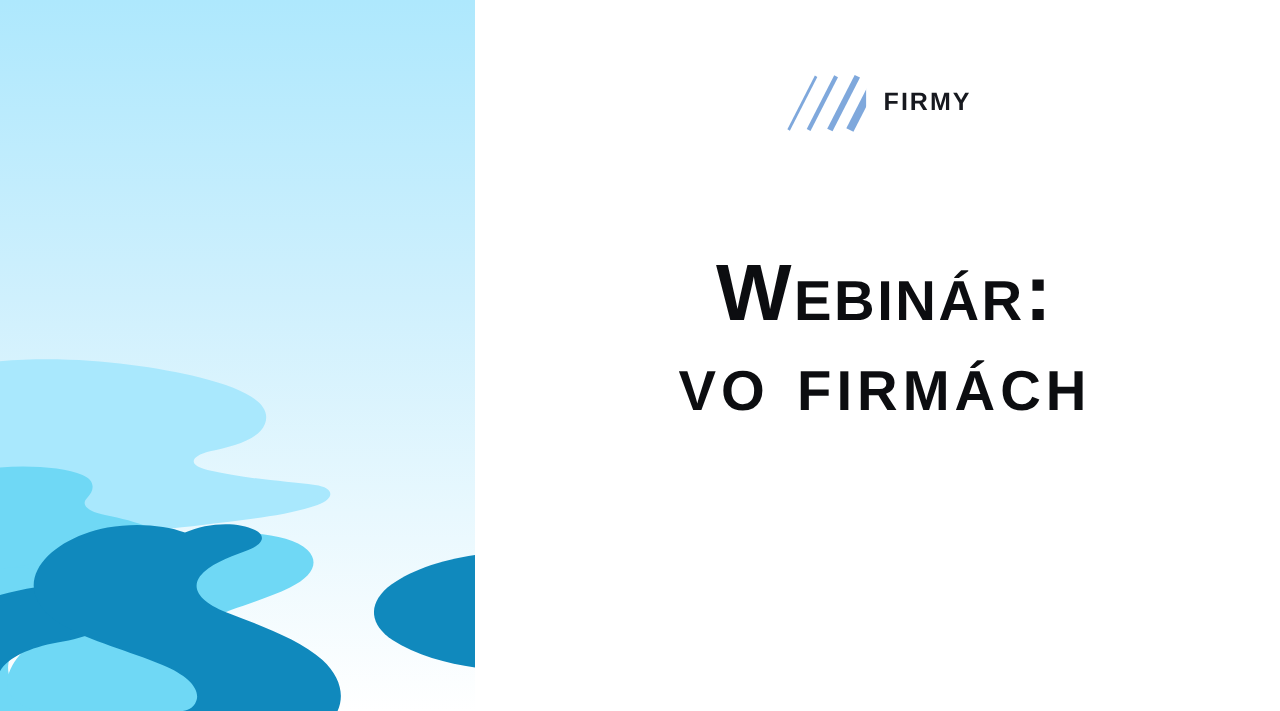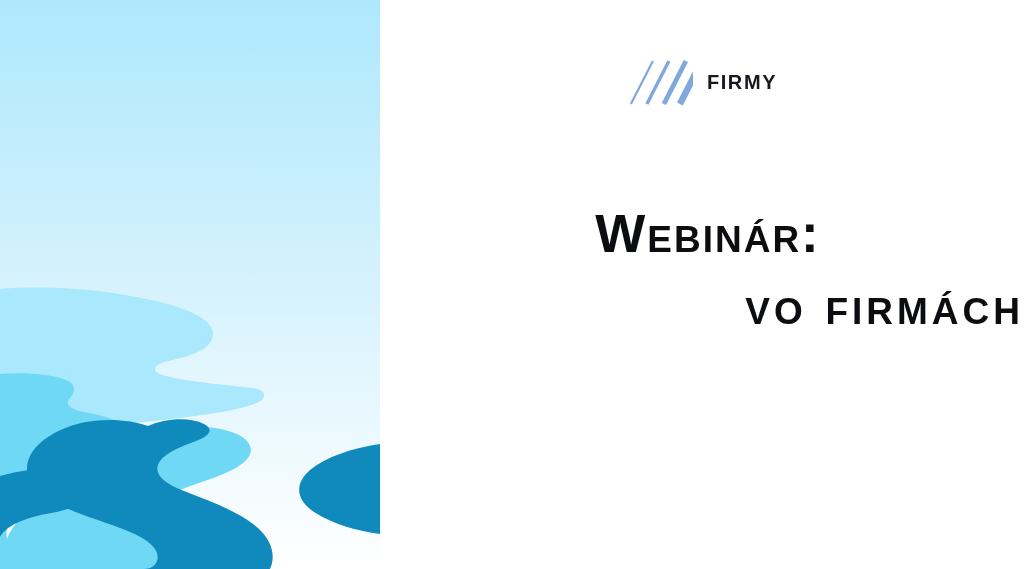--- a/index.html
+++ b/index.html
@@ -82,30 +82,29 @@
     left: 0;
     right: 0;
     top: 198px;
     text-align: center;
     color: #0c0d10;
   }
   .title-line {
     font-family: "Liberation Sans", sans-serif;
     font-weight: 700;
     font-variant: small-caps;
-    font-size: 53px;
+    font-size: 64px;
     line-height: 72px;
     letter-spacing: 2px;
     white-space: nowrap;
     color: #0c0d10;
     padding-left: 12px;
   }
   .title-line.line-3 {
     letter-spacing: 4px;
-    text-align: right;
   }
 </style>
 </head>
 <body>
 
 <div id="banner">
 
   <div id="art-panel">
     <svg id="art-svg" viewBox="0 0 380 569" preserveAspectRatio="none">
       <defs>

